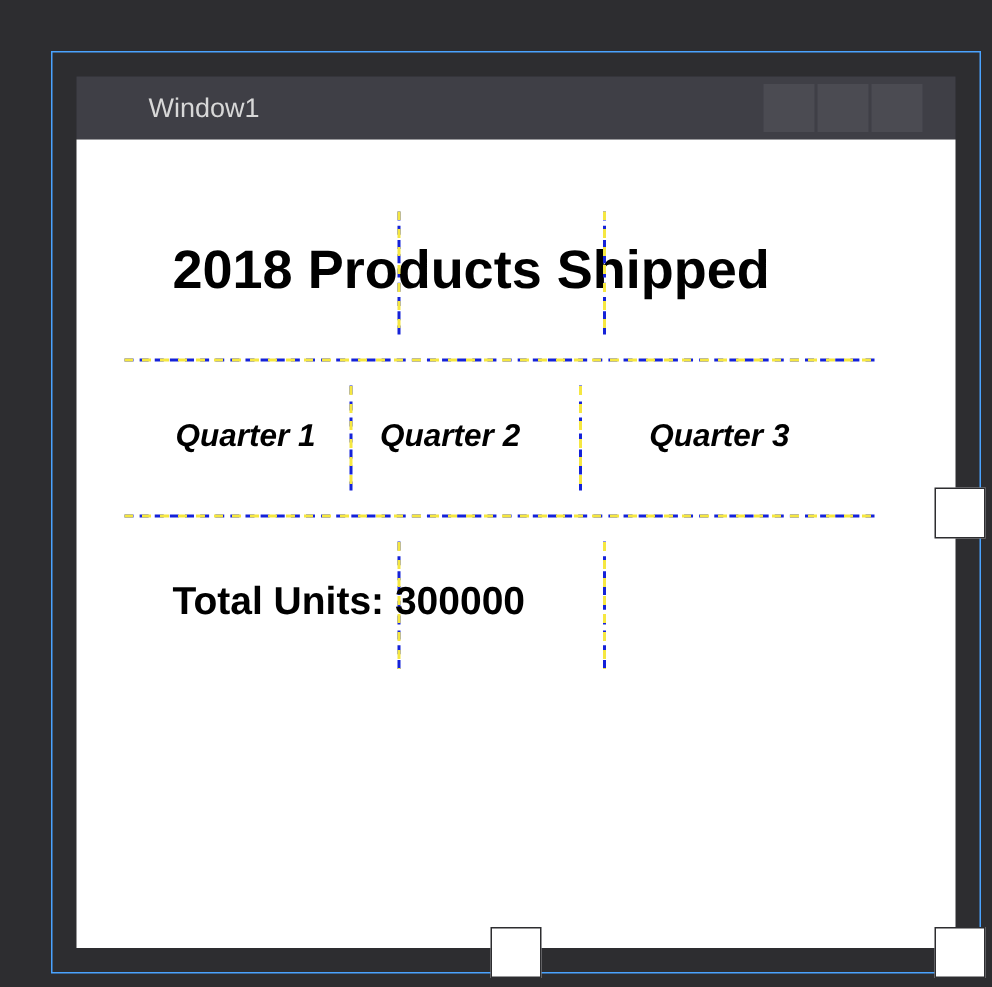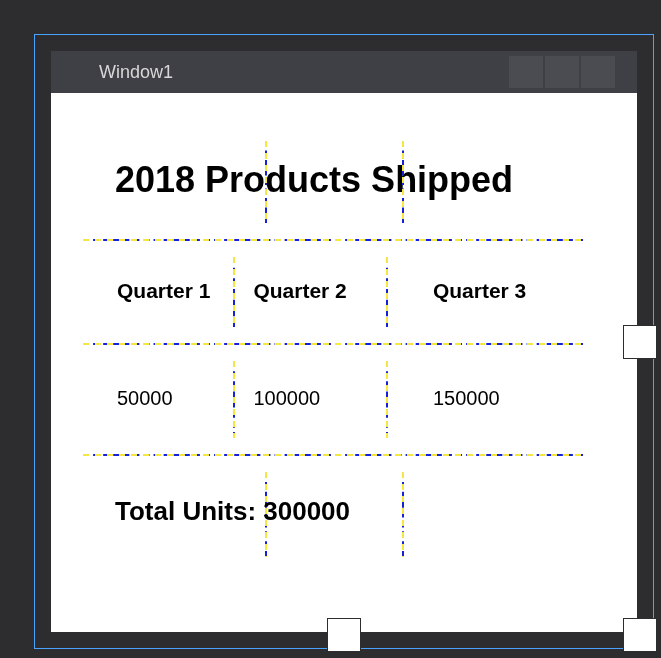--- a/index.html
+++ b/index.html
@@ -90,20 +90,21 @@
       font-size: 36px;
       font-weight: 700;
       color: #000;
       white-space: nowrap;
     }
     .header-row .cell { padding: 6px 2px 8px 2px; }
     .col-header {
       font-size: 21px;
       font-weight: 700;
       color: #000;
+      font-style: italic;
     }
     .data-row .cell { padding: 10px 2px 12px 2px; }
     .data-val {
       font-size: 20px;
       font-weight: 400;
       color: #000;
     }
     .total-row .cell { padding: 8px 0 14px 0; }
     .total-text {
       font-size: 26px;
@@ -153,31 +154,20 @@
           <div class="col-header">Quarter 1</div>
         </div>
         <div class="cell">
           <div class="col-header">Quarter 2</div>
         </div>
         <div class="cell">
           <div class="col-header">Quarter 3</div>
         </div>
       </div>
 
-      <div class="row data-row">
-        <div class="cell">
-          <div class="data-val">50000</div>
-        </div>
-        <div class="cell">
-          <div class="data-val">100000</div>
-        </div>
-        <div class="cell">
-          <div class="data-val">150000</div>
-        </div>
-      </div>
 
       <div class="row total-row">
         <div class="cell">
           <div class="total-text">Total Units: 300000</div>
         </div>
         <div class="cell"></div>
         <div class="cell"></div>
       </div>
 
     </div>

